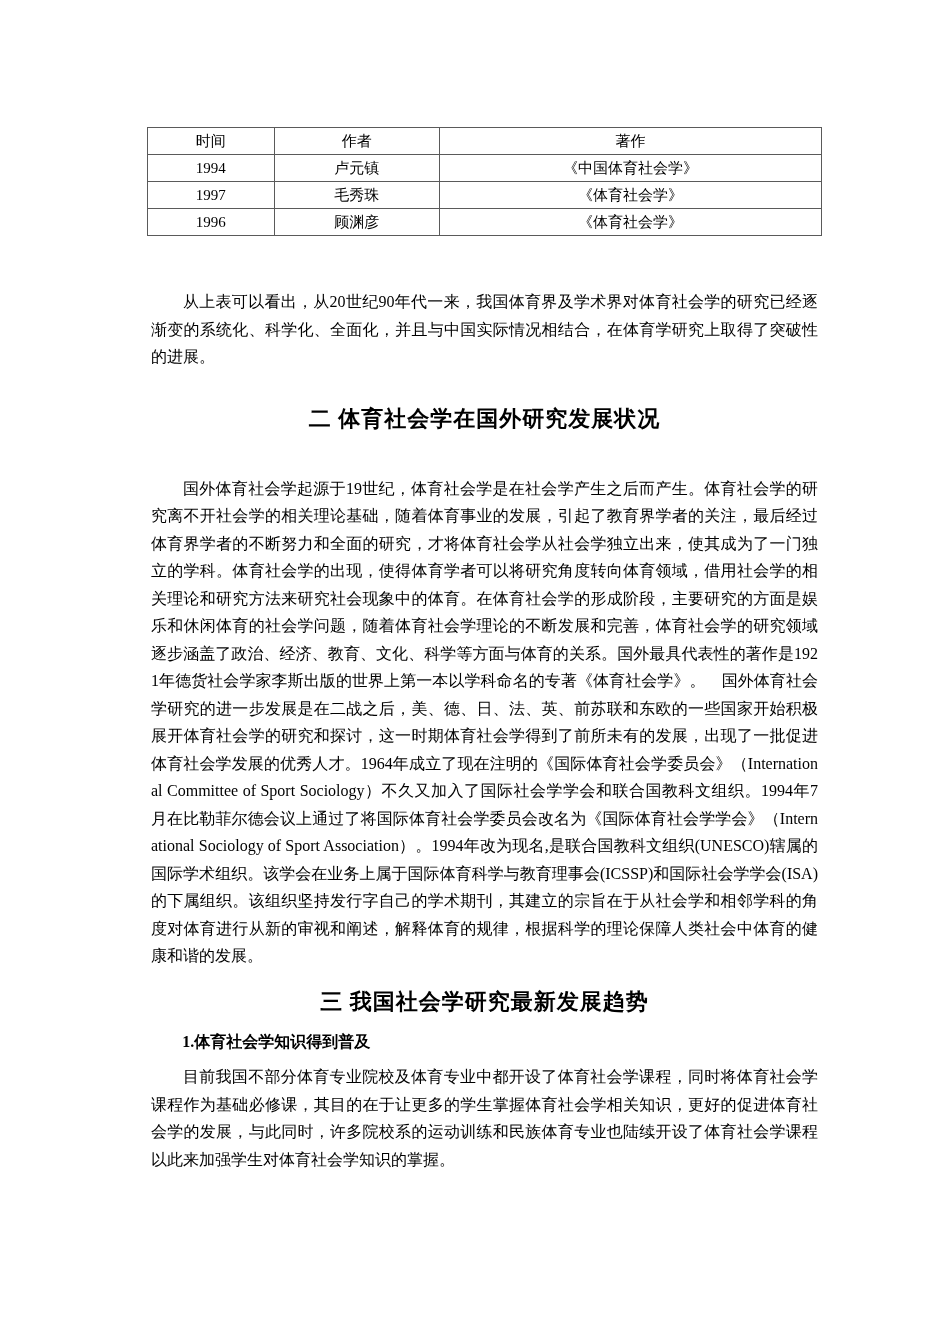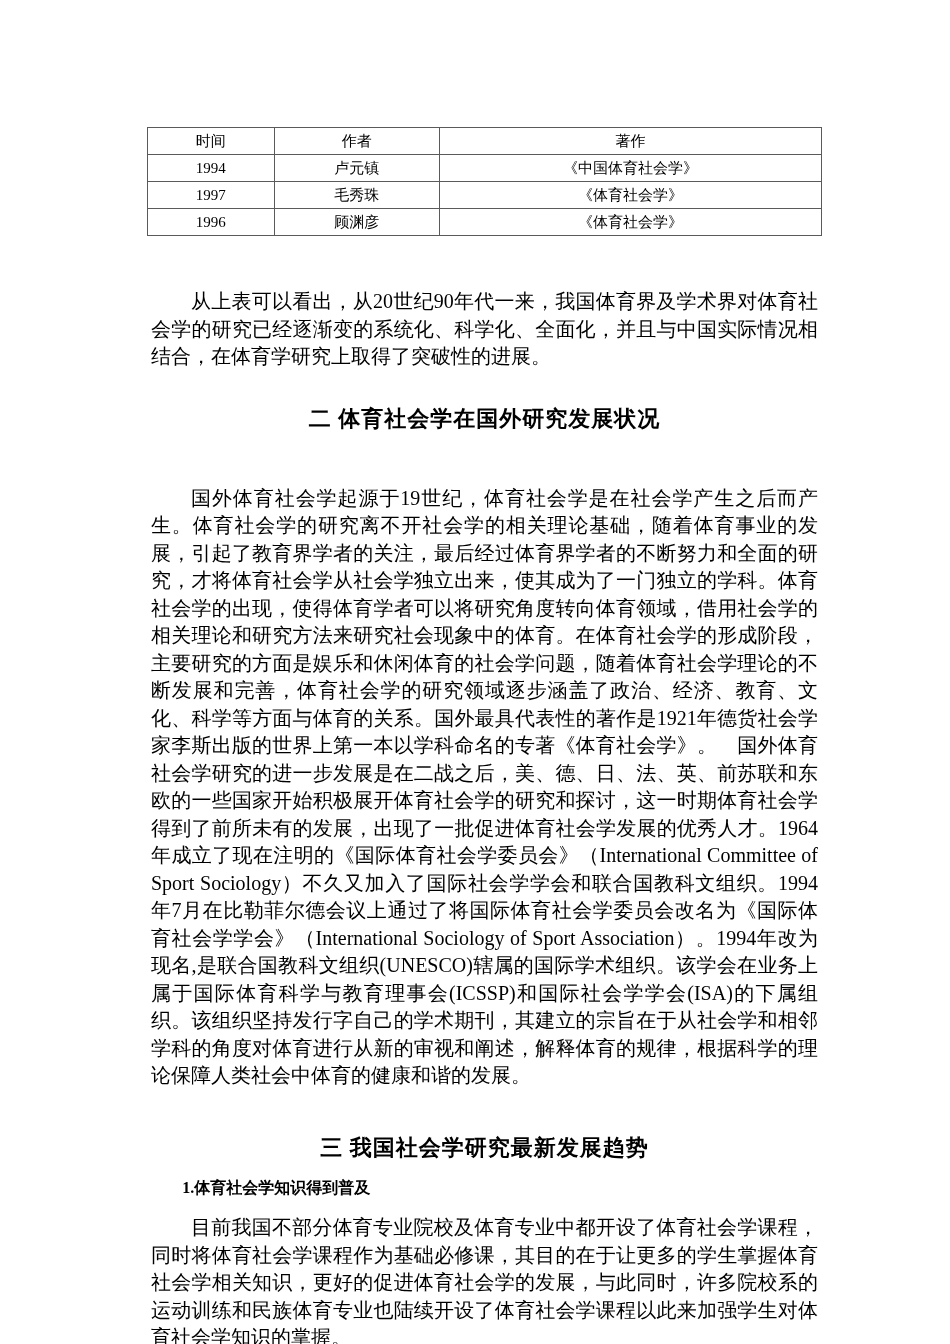--- a/index.html
+++ b/index.html
@@ -29,43 +29,43 @@
     vertical-align: middle;
     font-size: 15px;
     font-weight: normal;
     padding: 0 3px;
     line-height: 1.2;
   }
   col.c0 { width: 18.8%; }
   col.c1 { width: 24.5%; }
   col.c2 { width: 56.7%; }
   p.body-para {
-    font-size: 20px;
+    font-size: 16px;
     line-height: 27.5px;
     text-align: justify;
     word-break: break-all;
     text-indent: 2em;
   }
   .para-summary { margin-top: 48px; }
   h2.section-heading {
     font-size: 22px;
     font-weight: bold;
     text-align: center;
     line-height: 36px;
     letter-spacing: 1px;
   }
-  .heading-2 { margin-top: 22px; margin-bottom: 40px; }
-  .heading-3 { margin-top: 32px; }
+  .heading-2 { margin-top: 22px; margin-bottom: 30px; }
+  .heading-3 { margin-top: 6px; }
   h3.sub-heading {
     font-size: 16px;
     font-weight: bold;
     line-height: 27.5px;
     padding-left: 2.2em;
   }
-  .para-final { margin-top: 5px; }
+  .para-final { }
 </style>
 </head>
 <body>
 
 <div class="page">
   <div class="content">
 
     <table class="pub-table">
       <colgroup>
         <col class="c0">

